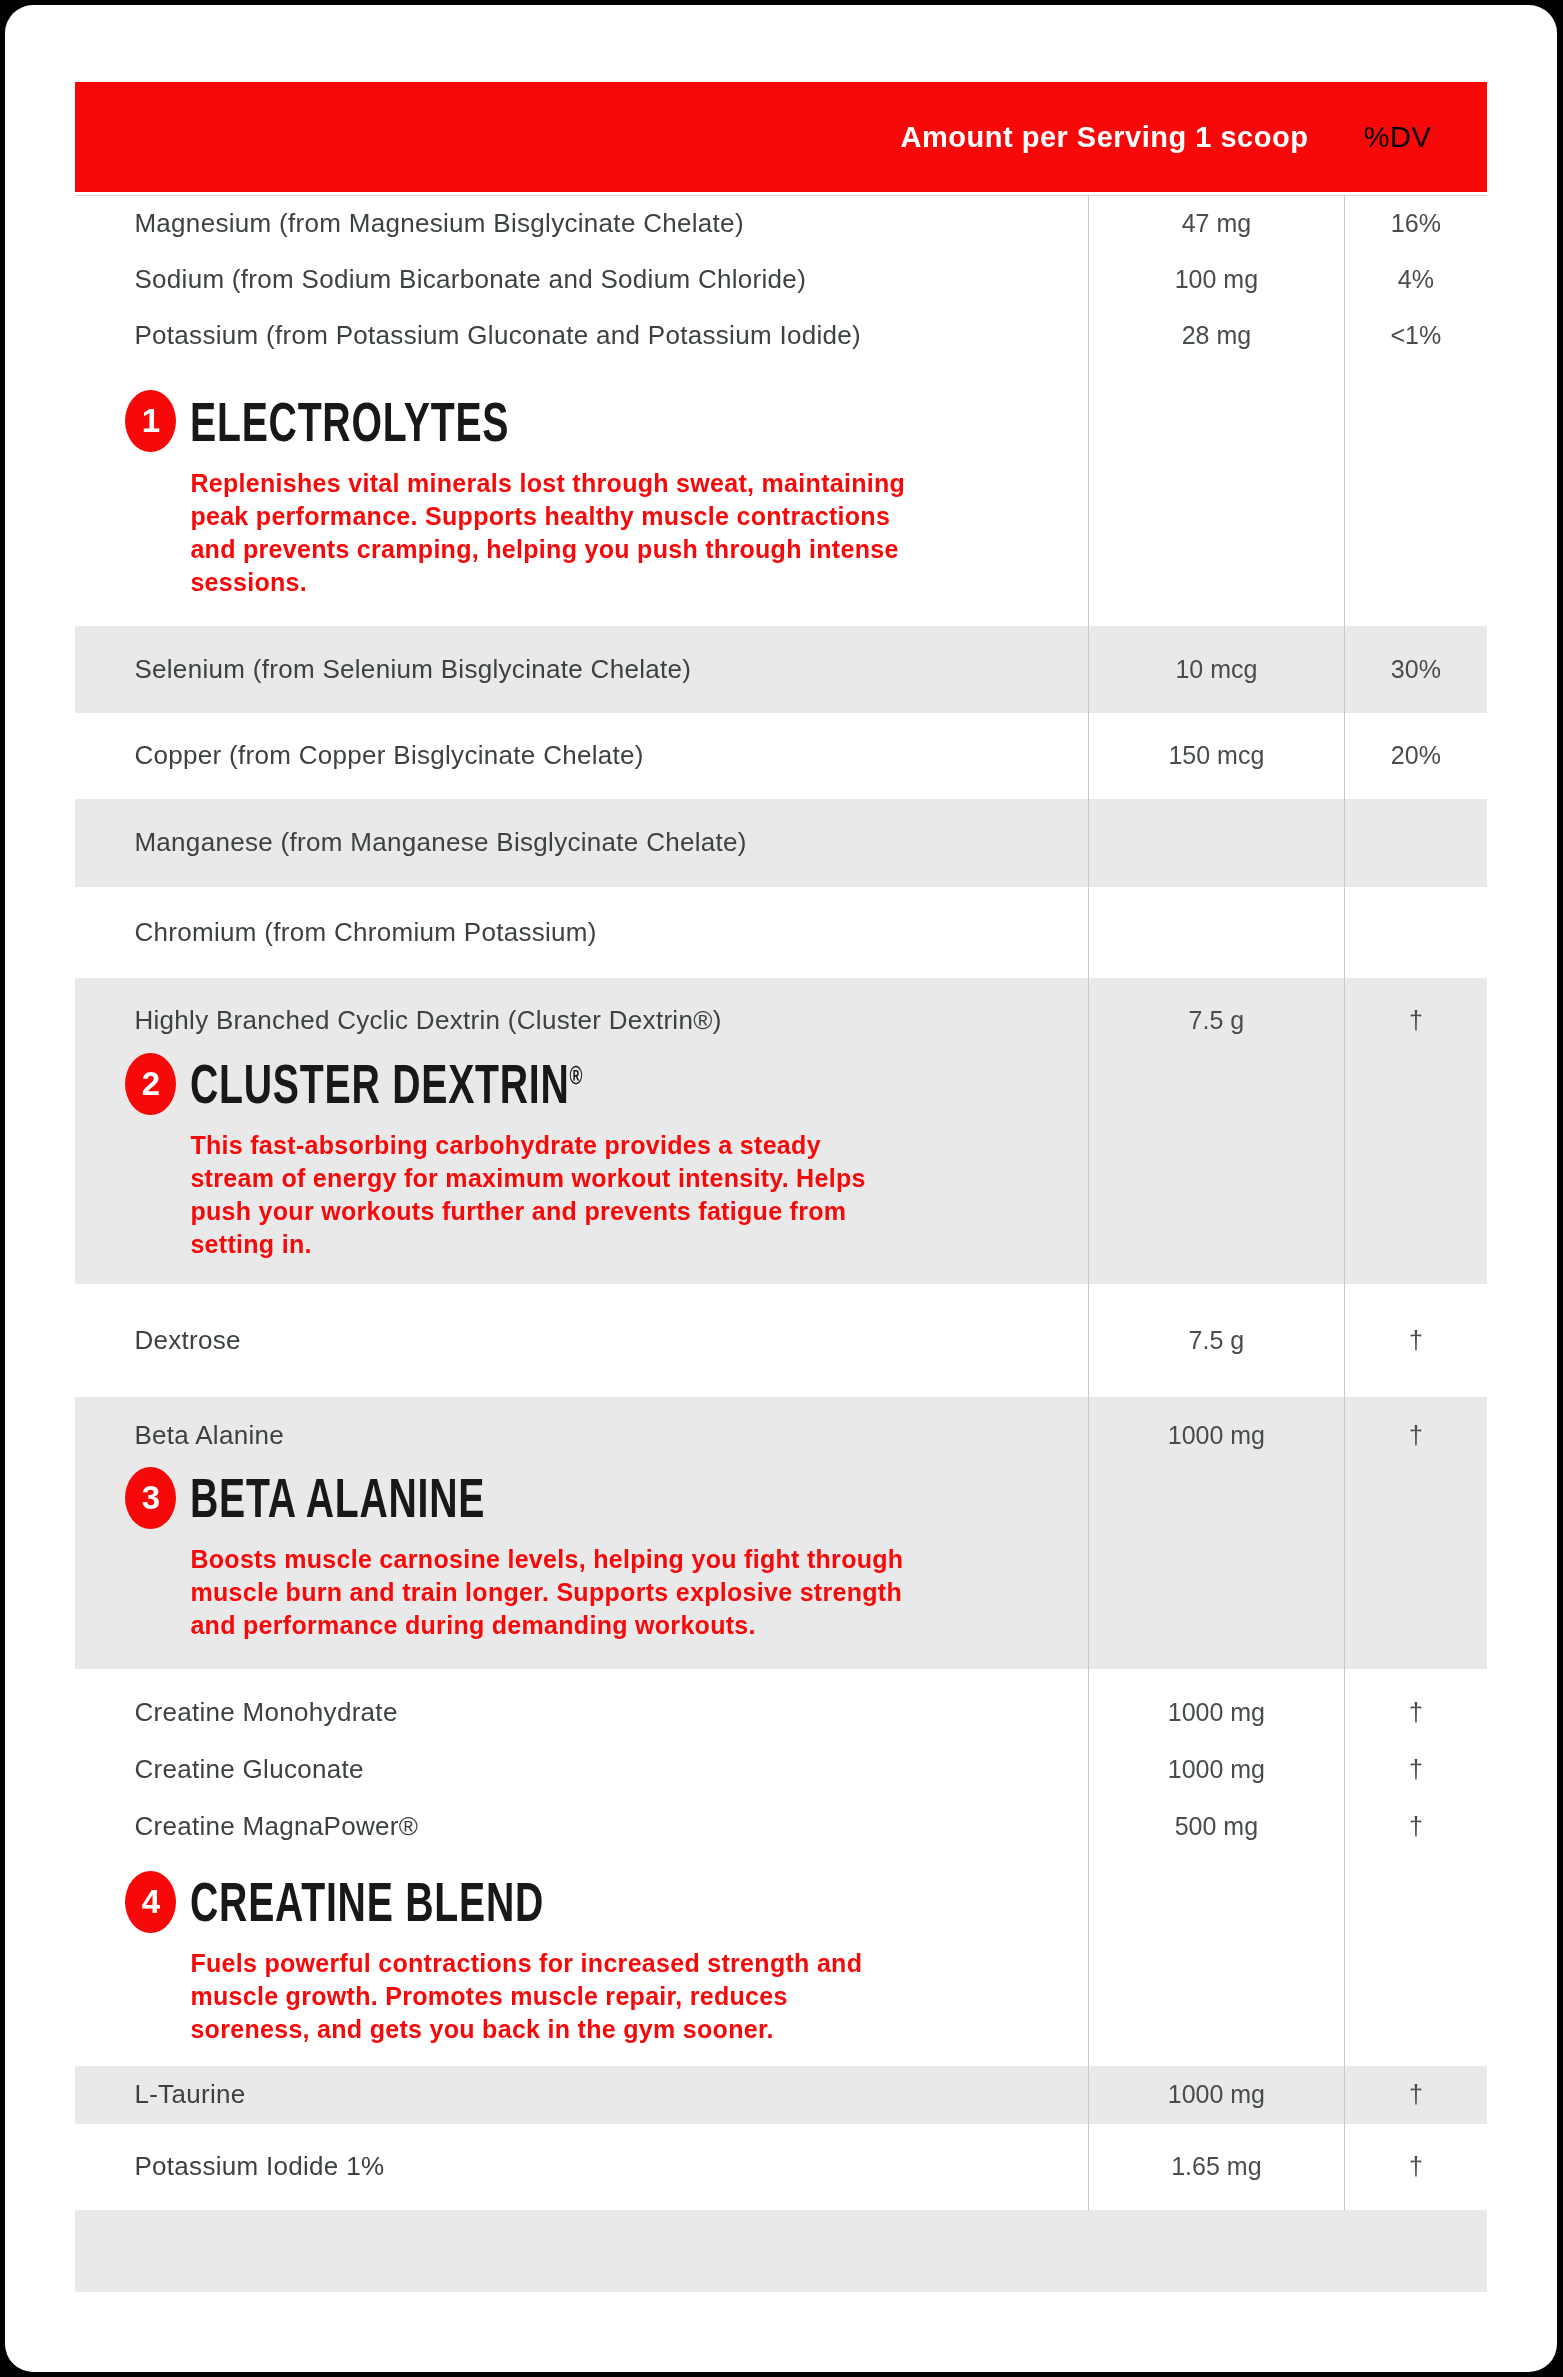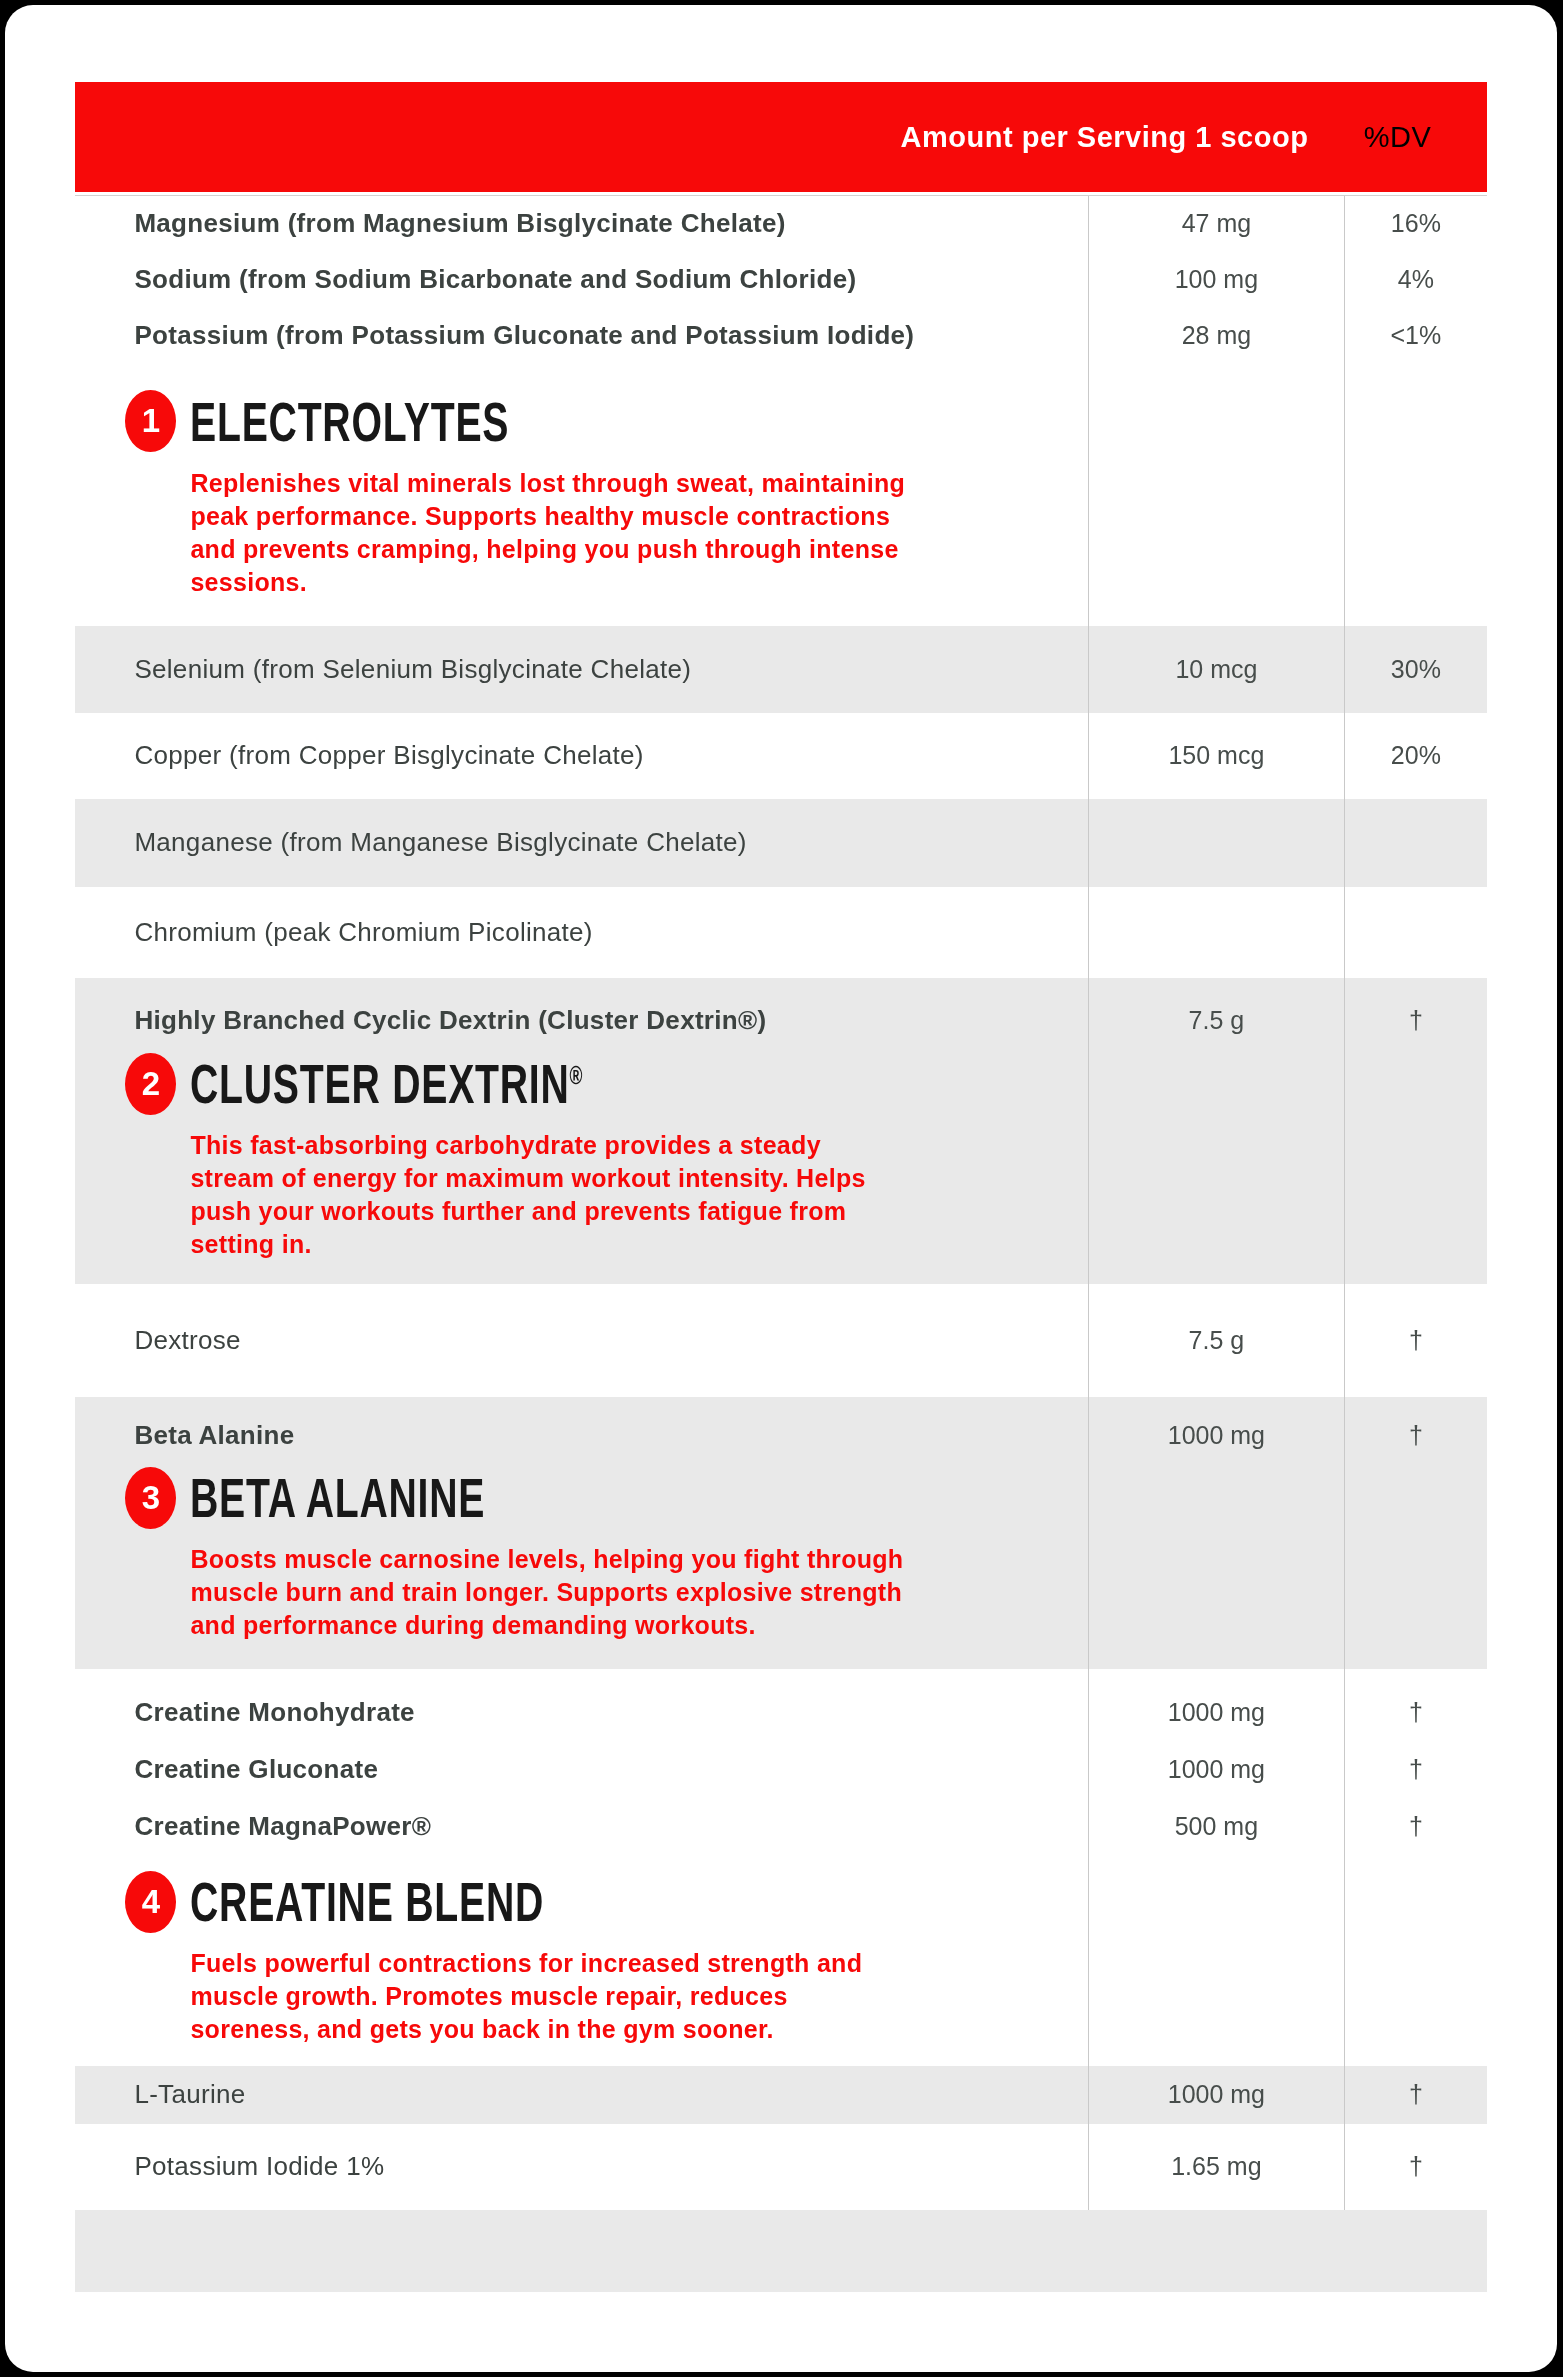--- a/index.html
+++ b/index.html
@@ -29,21 +29,21 @@
   .table-body{position:relative;}
   .vline{position:absolute;top:0;bottom:0;width:1.1px;background:var(--divider);}
   .vline-1{left:1083px;}
   .vline-2{left:1339px;}
   .band{margin:0 70px;}
   .band.gray{background:var(--band-gray);}
   .row{
     display:grid;grid-template-columns:1fr 256px 143px;align-items:center;
   }
   .row .name{padding-left:59px;font-size:26px;color:var(--text-dark);letter-spacing:0.3px;}
-  .row .name.bold{font-weight:bold;}
+  .row .name.bold{font-weight:normal;}
   .row .amount{font-size:25px;color:var(--text-num);text-align:center;white-space:nowrap;}
   .row .dv{font-size:25px;color:var(--text-num);text-align:center;white-space:nowrap;}
   .rh-103{height:56px;}
   .rh-84{height:45px;}
   .rh-105{height:57px;}
   .row-band{display:flex;align-items:stretch;}
   .row-band .row{flex:1;}
   .section{padding-left:50px;}
   .section-head{display:flex;align-items:center;gap:14px;height:65px;}
   .badge{
@@ -140,21 +140,21 @@
     <div class="band gray row-band h-164">
       <div class="row">
         <span class="name">Manganese (from Manganese Bisglycinate Chelate)</span>
         <span class="amount"></span>
         <span class="dv"></span>
       </div>
     </div>
 
     <div class="band row-band h-168">
       <div class="row">
-        <span class="name">Chromium (peak Chromium Picolinate)</span>
+        <span class="name">Chromium (from Chromium Potassium)</span>
         <span class="amount"></span>
         <span class="dv"></span>
       </div>
     </div>
 
     <div class="band gray band-6">
       <div class="row rh-84">
         <span class="name bold">Highly Branched Cyclic Dextrin (Cluster Dextrin®)</span>
         <span class="amount">7.5 g</span>
         <span class="dv">†</span>

